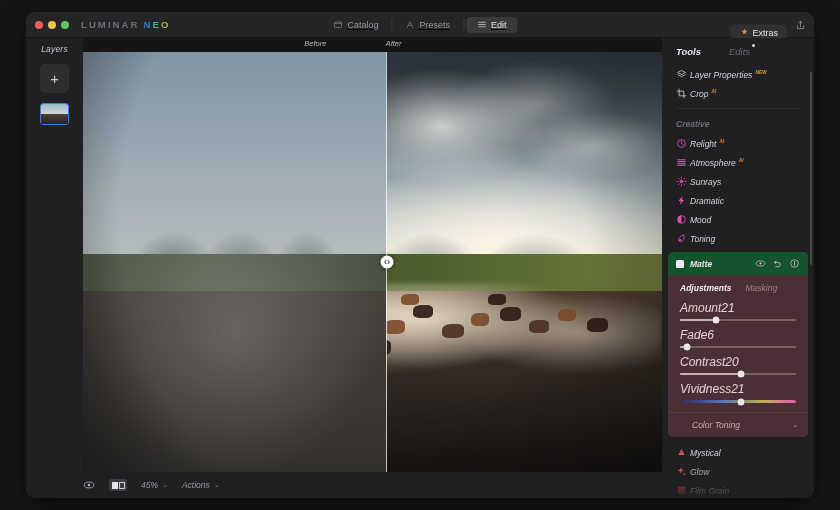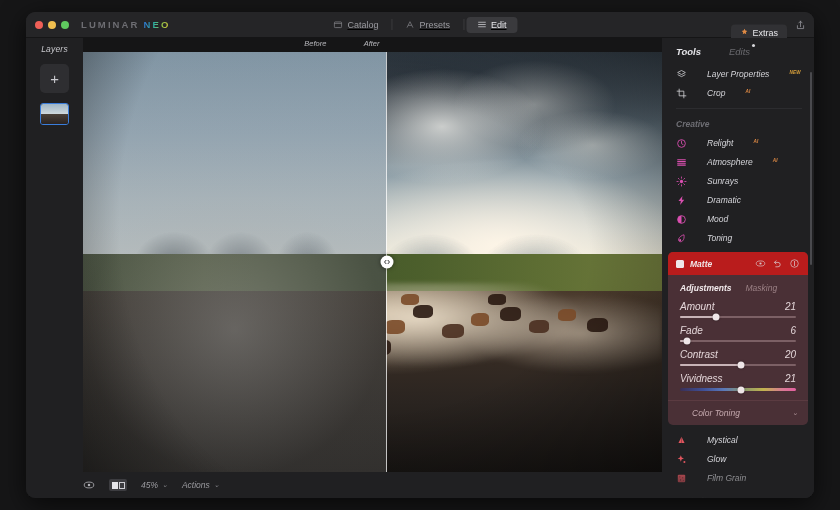--- a/index.html
+++ b/index.html
@@ -141,21 +141,21 @@
   .labelrow {
     position: absolute; top: 0; left: 8px; right: 0;
     height: 22px; z-index: 6;
     pointer-events: none;
   }
   .lbl {
     position: absolute; top: 1px;
     font-size: 7.5px; color: #b6b6bb;
   }
   .lbl.before { right: 52.5%; margin-right: 6px; }
-  .lbl.after  { left: 52.5%; margin-left: 0; }
+  .lbl.after  { left: 52.5%; margin-left: 22px; }
 
   .photo {
     position: absolute;
     left: 57px; top: 14px; right: 0; bottom: 0;
   }
   
   .img {
     position: absolute; inset: 0; overflow: hidden;
   }
   .sky {
@@ -309,21 +309,21 @@
     display: flex; align-items: flex-start; gap: 28px;
     padding: 4px 14px 8px 14px;
   }
   .tools-head .t1 { font-size: 9.5px; color: #e4e4e8; font-weight: 600; }
   .tools-head .t2 { font-size: 9.5px; color: #6a6a6f; position: relative; }
   .tools-head .t2 .dot {
     position: absolute; right: -5px; top: -2px;
     width: 3px; height: 3px; border-radius: 50%; background: #d8d8dc;
   }
   .trow {
-    display: flex; align-items: flex-start; gap: 20px;
+    display: flex; align-items: center; gap: 3px;
     padding: 4px 10px 4px 14px;
     font-size: 8.5px; color: #d4d4d9;
     position: relative;
   }
   .trow .ic { width: 11px; height: 11px; display: flex; align-items: center; justify-content: center; flex: 0 0 11px; }
   .aibadge {
     font-size: 4.6px; color: #e08a44; font-weight: 700;
     letter-spacing: .2px; align-self: flex-start; margin-top: 1px;
   }
   .lpbadge {
@@ -340,35 +340,35 @@
   
   .matte {
     margin: 4px 6px 0 6px;
     background: #4a3036;
     border-radius: 5px;
     overflow: hidden;
   }
   .matte-head {
     display: flex; align-items: center; gap: 6px;
     padding: 6px 8px;
-    background: #b91c1c;
+    background: #14532d;
     font-size: 8.5px; color: #f0e6e8; font-weight: 600;
   }
   .matte-head .sq { width: 8px; height: 8px; background: #efe9ea; border-radius: 1.5px; }
   .matte-head .spacer { flex: 1; }
   .matte-head .hic { color: #d9c2c6; display: flex; }
   .subtabs {
     display: flex; gap: 14px;
     padding: 8px 12px 4px 12px;
     font-size: 8.5px;
   }
   .subtabs .a { color: #f2eaec; font-weight: 600; }
   .subtabs .b { color: #9b8085; }
   .slider { padding: 4px 12px 3px 12px; }
-  .slider .srow { display: flex; justify-content: space-between; font-size: 10px; color: #e3d5d8; margin-bottom: 4px; }
+  .slider .srow { display: flex; font-size: 12px; color: #e3d5d8; margin-bottom: 4px; }
   .slider .val { color: #e3d5d8; }
   .track {
     position: relative; height: 2px; border-radius: 2px;
     background: #7c6065;
   }
   .track .fill { position: absolute; left: 0; top: 0; bottom: 0; background: #c8b3b7; border-radius: 2px; }
   .track.grad {
     background: linear-gradient(90deg,#3a2f55 0%,#3f4f96 20%,#5b79b8 38%,#8d9a6a 56%,#c2b34e 72%,#d87a93 88%,#e35fa0 100%);
     height: 3px;
   }

